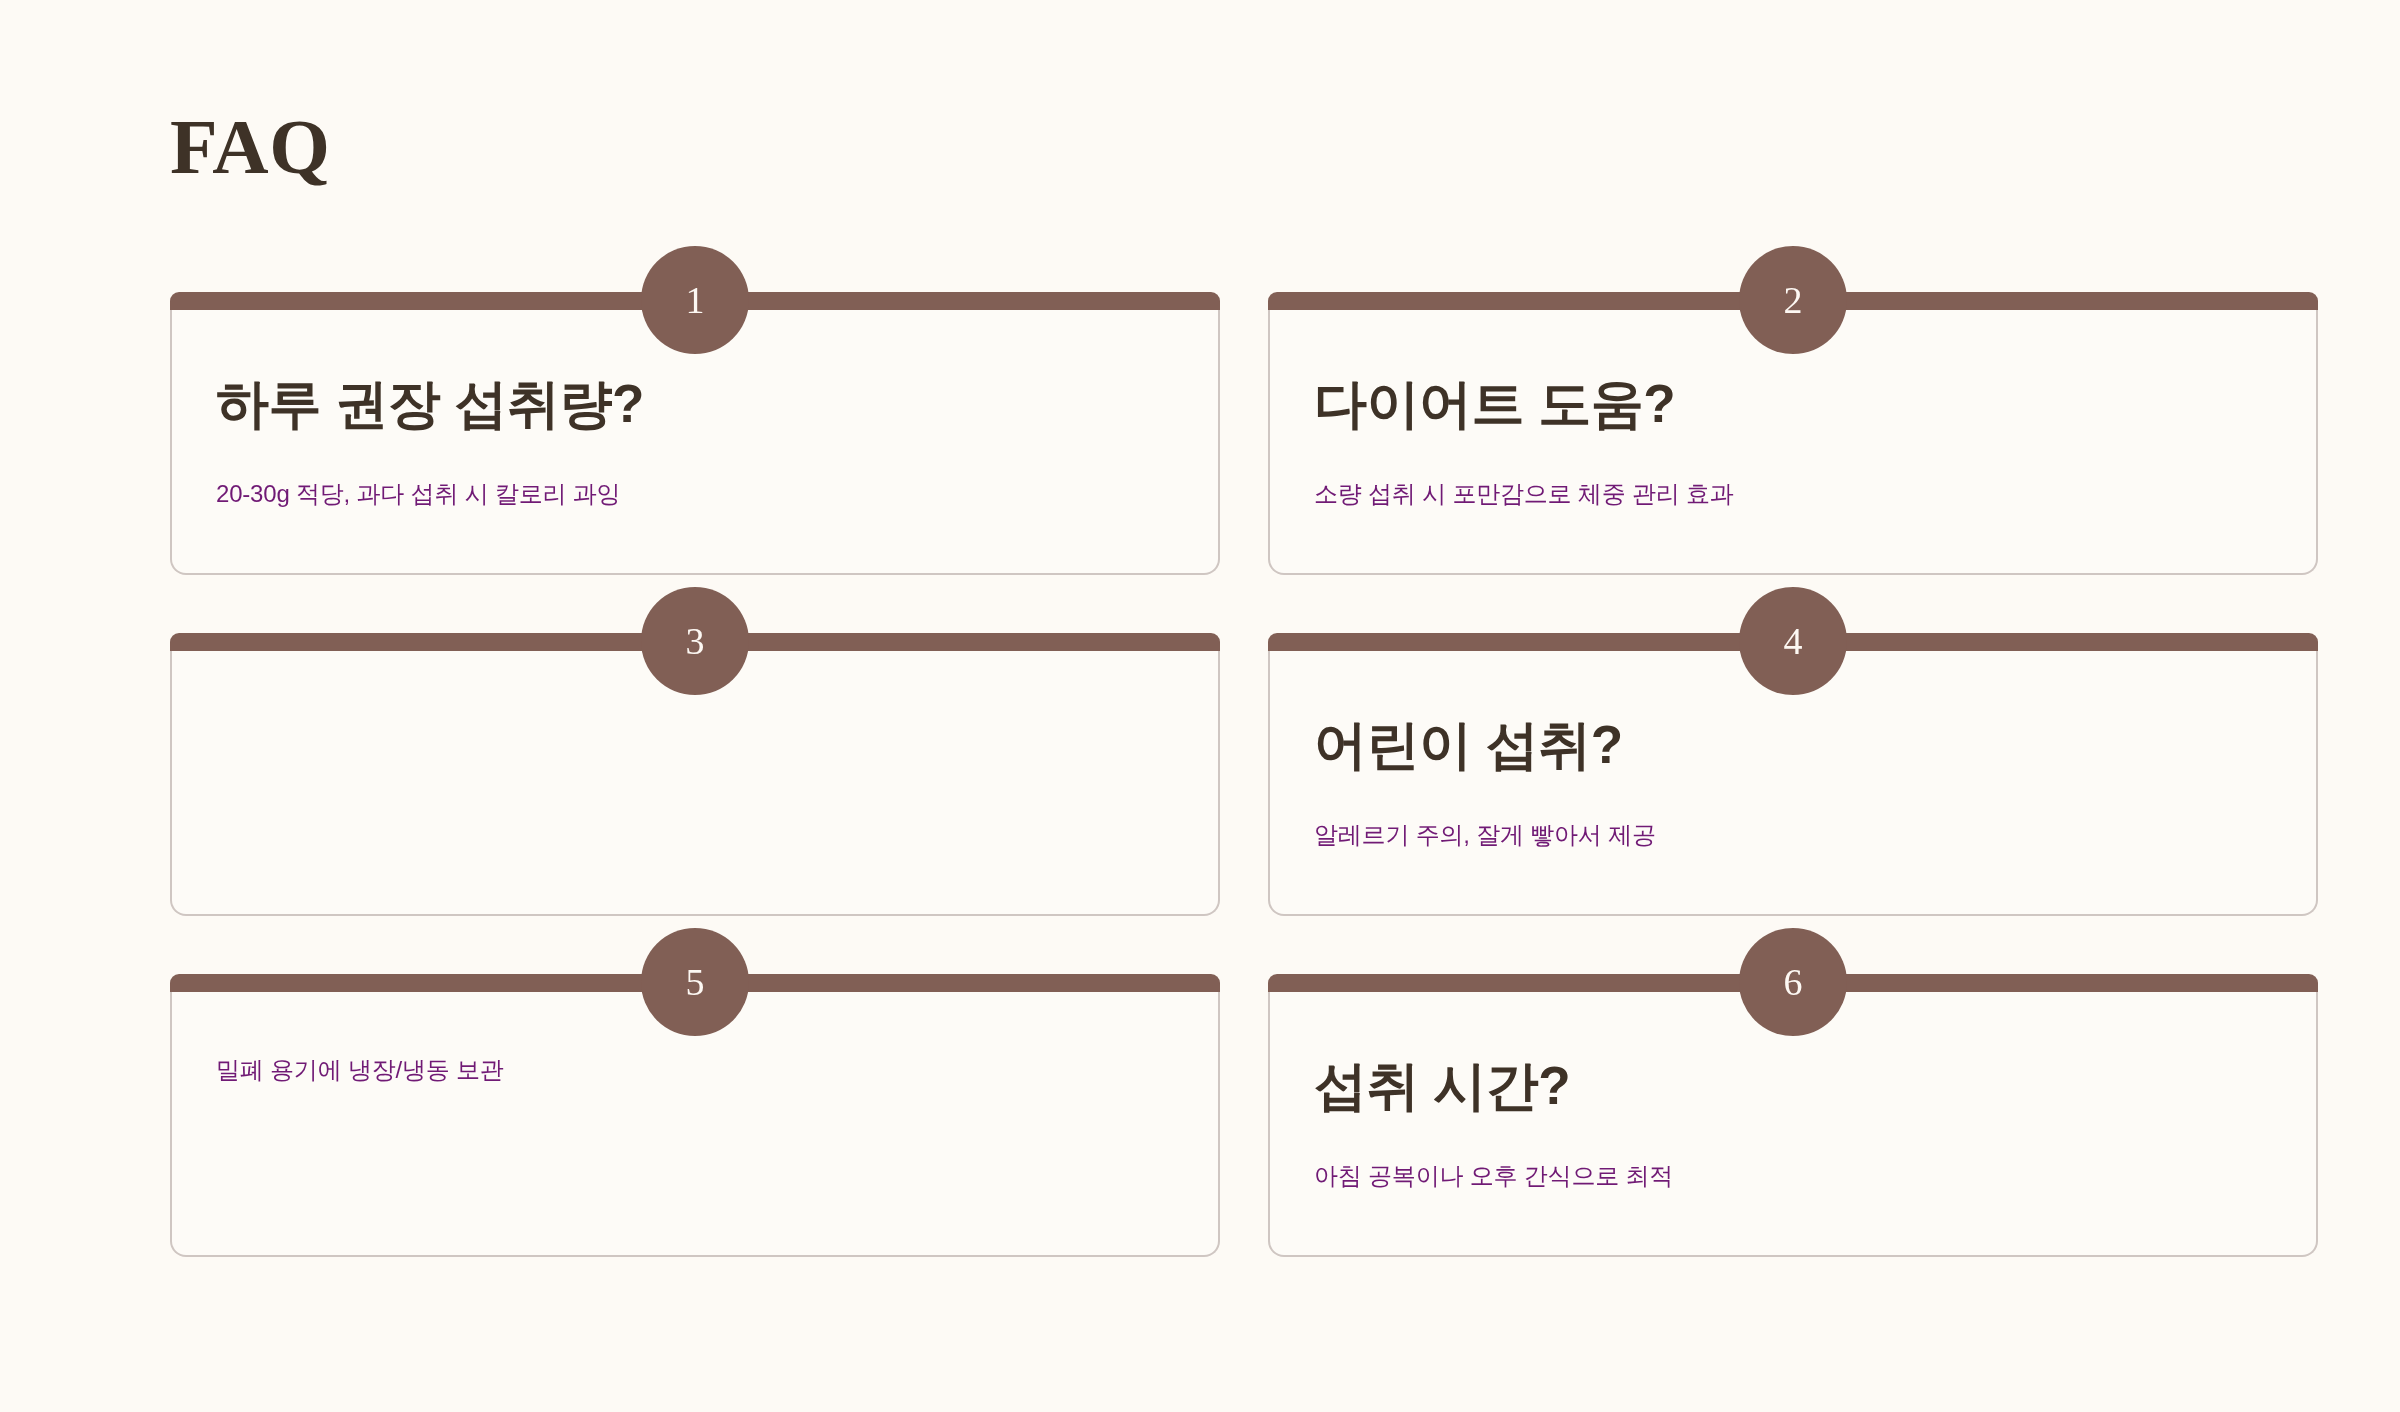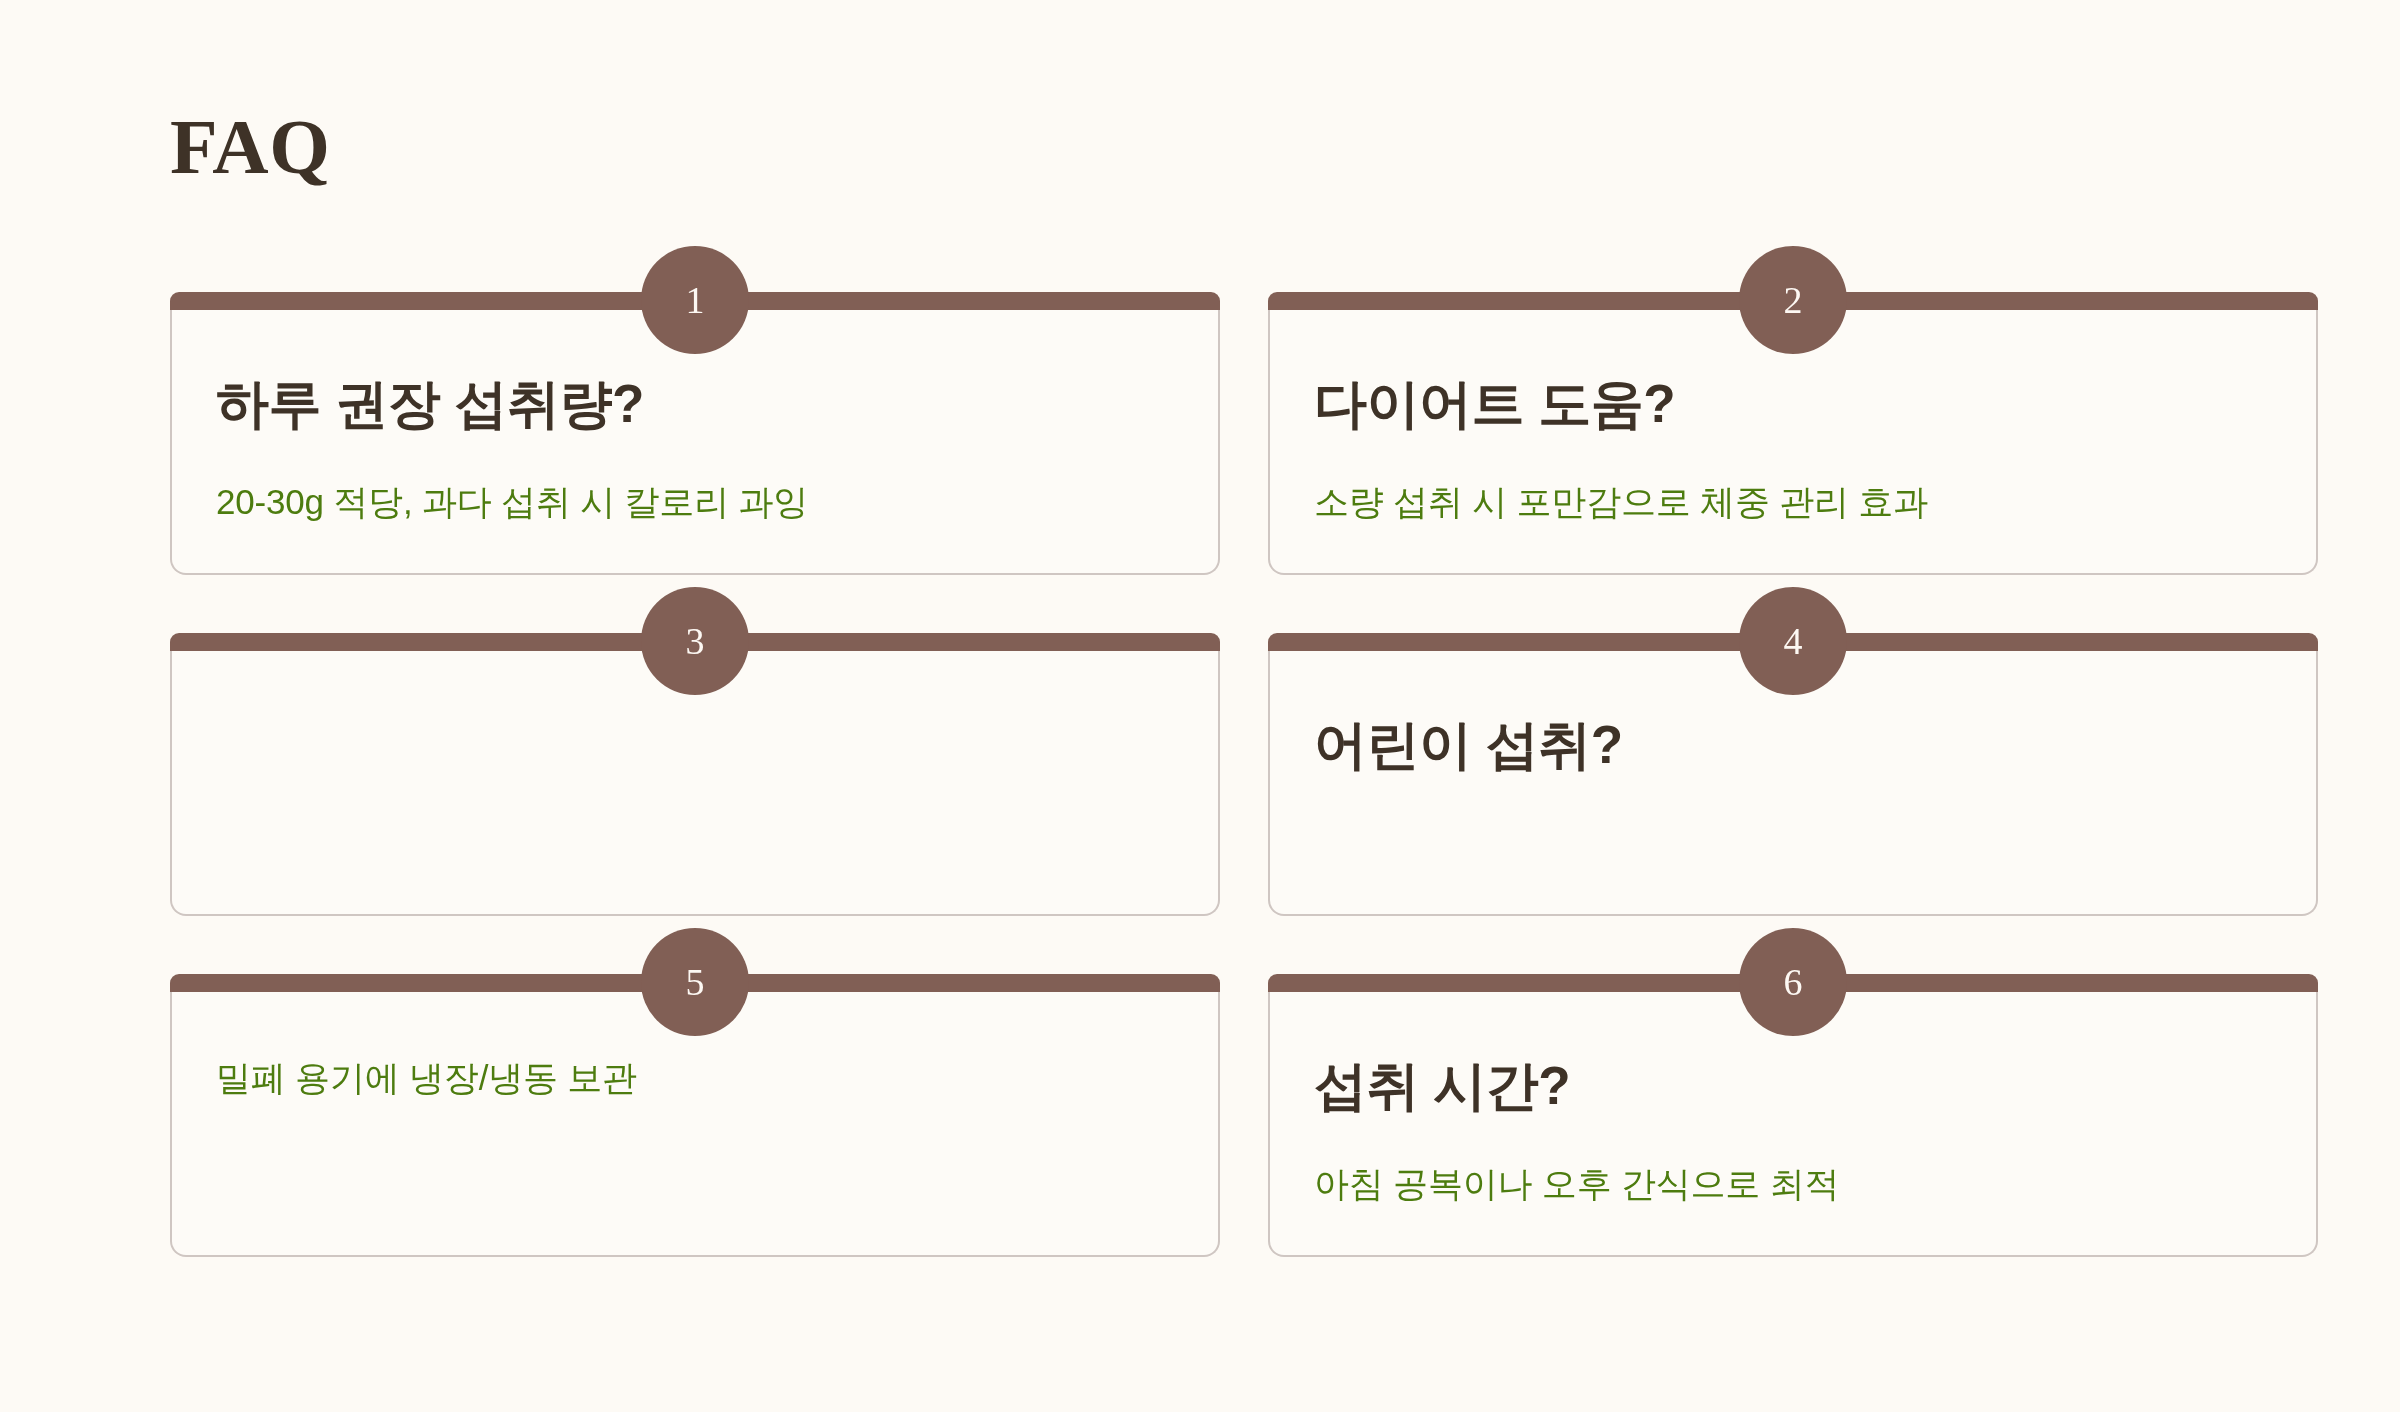--- a/index.html
+++ b/index.html
@@ -86,23 +86,23 @@
   .faq-question {
     font-size: 53px;
     font-weight: 700;
     color: #3E3227;
     line-height: 1.2;
     letter-spacing: -0.5px;
     margin-bottom: 42px;
   }
 
   .faq-answer {
-    font-size: 35px;
+    font-size: 24px;
     font-weight: 400;
-    color: #4d7c0f;
+    color: #701a75;
     line-height: 1.35;
     letter-spacing: -0.2px;
   }
 </style>
 </head>
 <body>
 
 <div class="page">
 
   <h1 class="page-title">FAQ</h1>
@@ -125,20 +125,21 @@
 
     <div class="faq-card">
       <div class="faq-card-bar"></div>
       <div class="faq-card-badge">3</div>
     </div>
 
     <div class="faq-card">
       <div class="faq-card-bar"></div>
       <div class="faq-card-badge">4</div>
       <div class="faq-question">어린이 섭취?</div>
+      <div class="faq-answer">알레르기 주의, 잘게 빻아서 제공</div>
     </div>
 
     <div class="faq-card">
       <div class="faq-card-bar"></div>
       <div class="faq-card-badge">5</div>
       <div class="faq-answer">밀폐 용기에 냉장/냉동 보관</div>
     </div>
 
     <div class="faq-card">
       <div class="faq-card-bar"></div>

